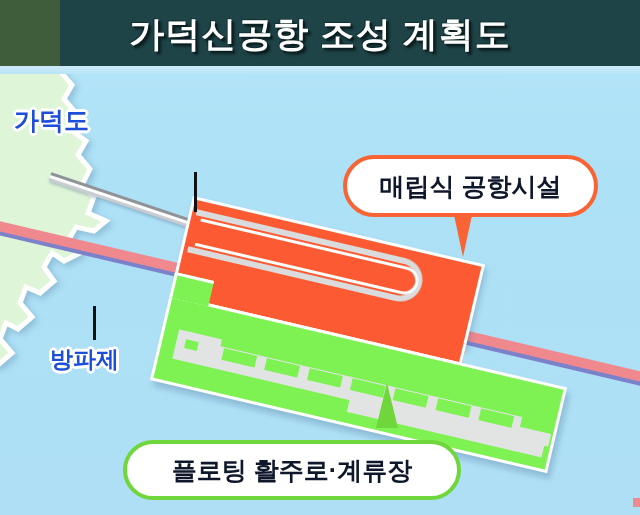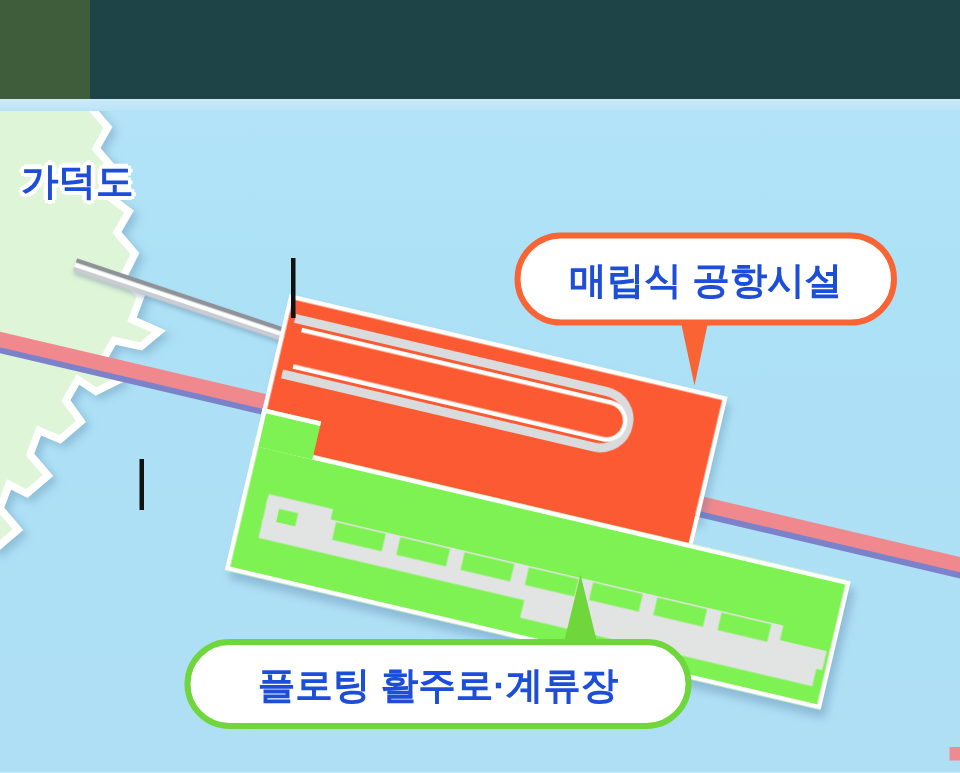--- a/index.html
+++ b/index.html
@@ -170,31 +170,31 @@
 
   
   .callout{
     position:absolute;
     background:#ffffff;
     border-radius:40px;
     display:flex;
     align-items:center;
     justify-content:center;
     font-weight:700;
-    color:#1d4ed8;
+    color:#0f172a;
     white-space:nowrap;
     box-sizing:border-box;
   }
   #callout-landfill{
     left:343px; top:155px; width:255px; height:62px;
     border:4px solid #fa6334;
     font-size:25px;
   }
   #callout-floating{
-    left:123px; top:426px; width:338px; height:60px;
+    left:123px; top:440px; width:338px; height:60px;
     border:4px solid #6fd63c;
     font-size:25px;
   }
   .tail{position:absolute;}
   #tail-landfill{
     left:454px; top:215px;
     width:0;height:0;
     border-left:9px solid transparent;
     border-right:9px solid transparent;
     border-top:42px solid #fa6334;
@@ -288,27 +288,29 @@
       <div class="chev" style="left:282px;"></div>
       <div class="chev" style="left:326px;"></div>
     </div>
     <div class="floating-notch"></div>
   </div>
 
   <div class="maplabel" id="label-island">가덕도</div>
 
   <div class="leader" id="leader-road"></div>
 
+  <div class="maplabel" id="label-bw">방파제</div>
   <div class="leader" id="leader-bw"></div>
 
   <div class="tail" id="tail-landfill"></div>
   <div class="callout" id="callout-landfill">매립식 공항시설</div>
 
   <div class="tail" id="tail-floating"></div>
   <div class="callout" id="callout-floating">플로팅 활주로·계류장</div>
 
   <div class="banner">
     <div class="olive"></div>
   </div>
+  <div class="banner-title">가덕신공항 조성 계획도</div>
   <div class="banner-bottom"></div>
 
   <div class="edge-mark"></div>
 </div>
 
 </body></html>

